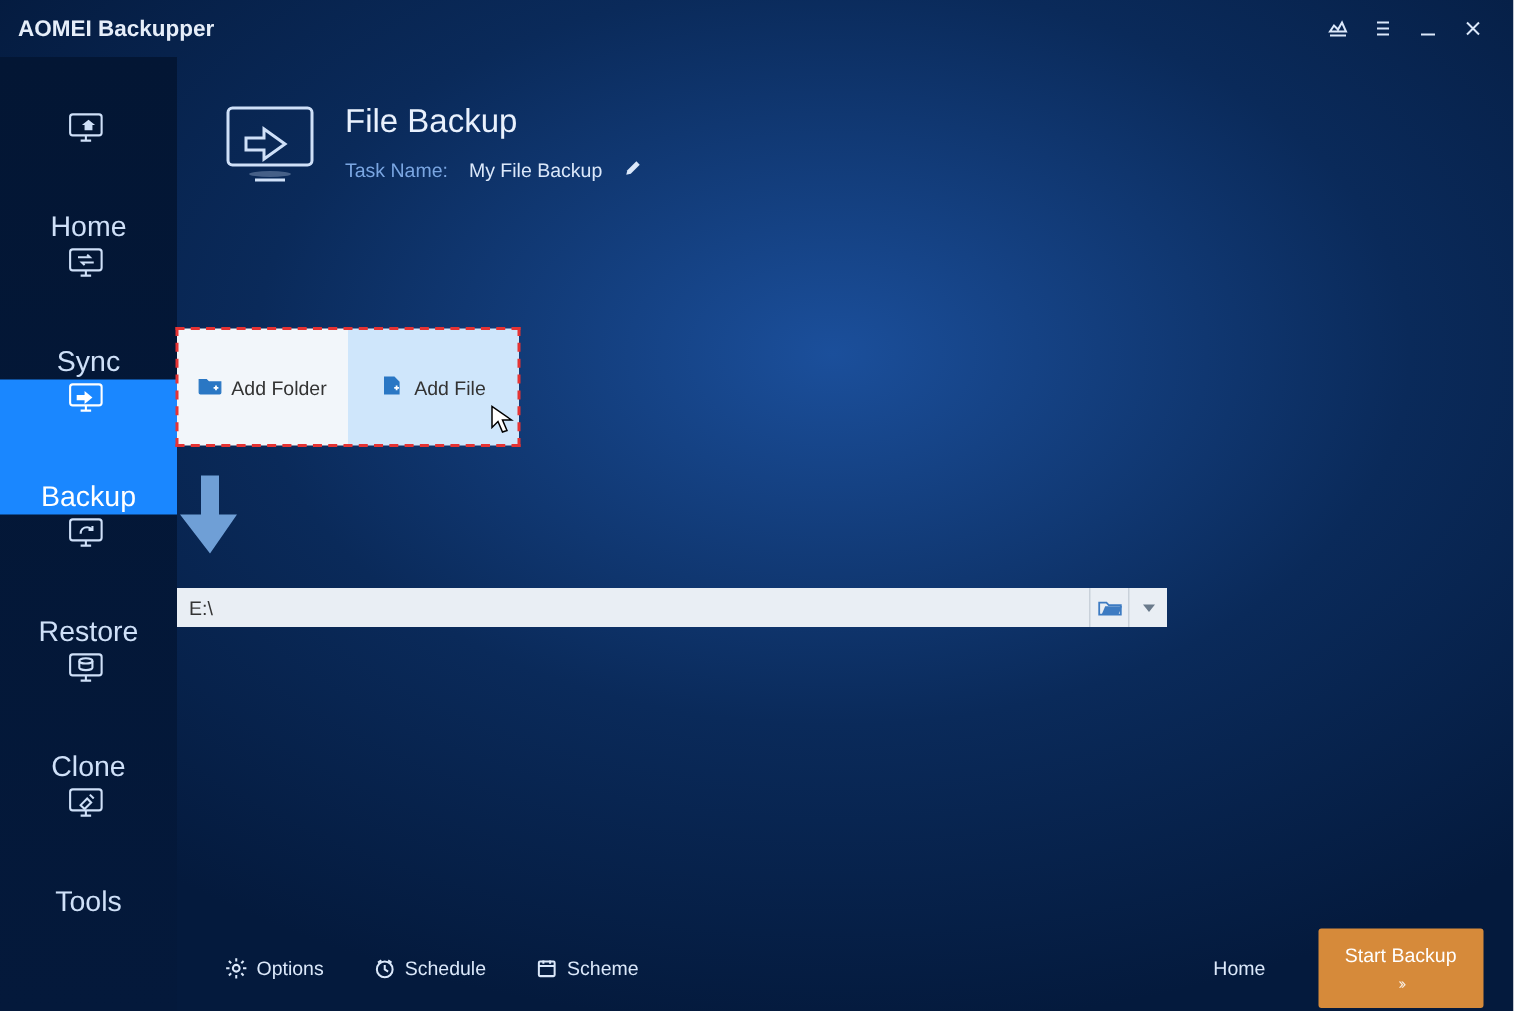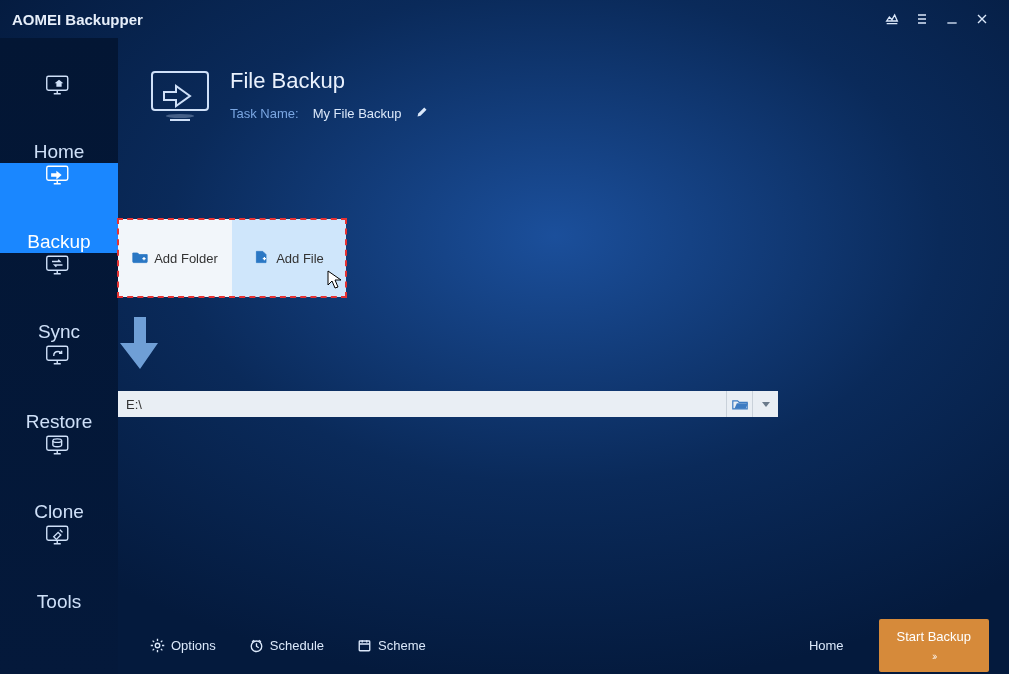--- a/index.html
+++ b/index.html
@@ -144,39 +144,39 @@
       <div class="sidebar-item">
         <span class="sicon">
           <svg viewBox="0 0 32 24">
               <rect x="2" y="2" width="24" height="16" rx="2"></rect>
               <path d="M10 22h8 M14 18v4"></path>
               <path d="M16 6l5 4h-2v4h-6v-4h-2z" fill="currentColor" stroke="none"></path>
             </svg>
         </span>
         <span>Home</span>
       </div>
+      <div class="sidebar-item">
+        <span class="sicon">
+          <svg viewBox="0 0 32 24">
+              <rect x="2" y="2" width="24" height="16" rx="2"></rect>
+              <path d="M10 22h8 M14 18v4"></path>
+              <path d="M8 8h9l-2-2 M20 12h-9l2 2"></path>
+            </svg>
+        </span>
+        <span>Sync</span>
+      </div>
       <div class="sidebar-item active">
         <span class="sicon">
           <svg viewBox="0 0 32 24">
               <rect x="2" y="2" width="24" height="16" rx="2"></rect>
               <path d="M10 22h8 M14 18v4"></path>
               <path d="M9 12l6-5v3h6v4h-6v3z" fill="currentColor" stroke="none" transform="scale(-1,1) translate(-28,0)"></path>
             </svg>
         </span>
         <span>Backup</span>
-      </div>
-      <div class="sidebar-item">
-        <span class="sicon">
-          <svg viewBox="0 0 32 24">
-              <rect x="2" y="2" width="24" height="16" rx="2"></rect>
-              <path d="M10 22h8 M14 18v4"></path>
-              <path d="M8 8h9l-2-2 M20 12h-9l2 2"></path>
-            </svg>
-        </span>
-        <span>Sync</span>
       </div>
       <div class="sidebar-item">
         <span class="sicon">
           <svg viewBox="0 0 32 24">
               <rect x="2" y="2" width="24" height="16" rx="2"></rect>
               <path d="M10 22h8 M14 18v4"></path>
               <path d="M10 13c0-3 2-5 5-5 2 0 3 1 4 2M19 7v3h-3"></path>
             </svg>
         </span>
         <span>Restore</span>

